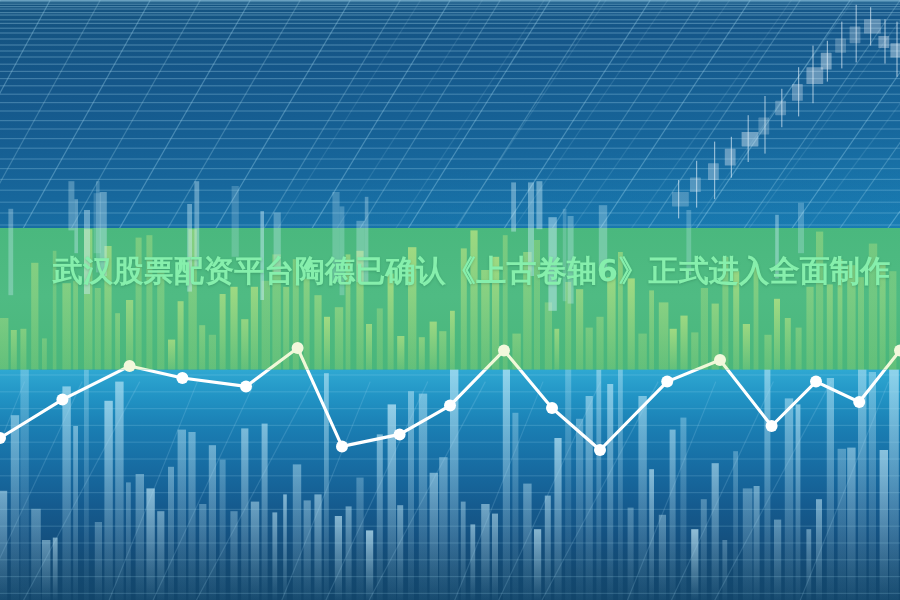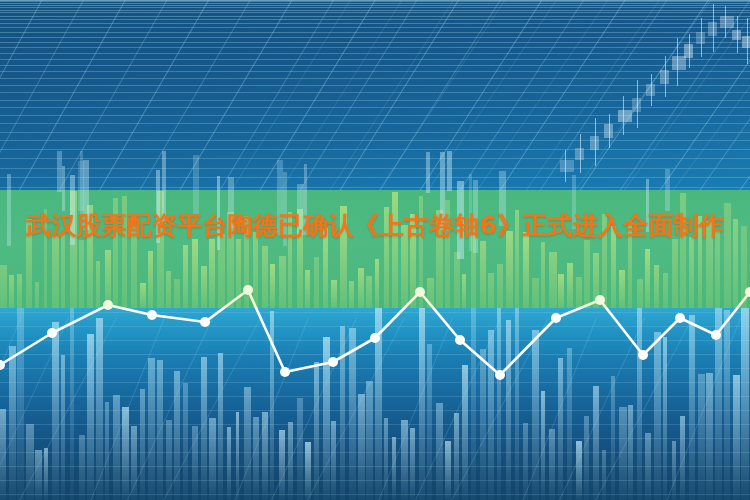--- a/index.html
+++ b/index.html
@@ -130,22 +130,22 @@
     width: 750px;
     height: 500px;
   }
 
   
   .headline {
     position: absolute;
     left: 0;
     right: 0;
     top: 205px;
-    text-align: center;
-    color: #f97316;
+    text-align: right;
+    color: #86efac;
     font-weight: bold;
     font-size: 25px;
     line-height: 42px;
     letter-spacing: 0.2px;
     padding: 0 8px;
     box-sizing: border-box;
     text-shadow: 0 1px 2px rgba(25,90,60,0.28);
     font-family: "DejaVu Sans", "Liberation Sans", sans-serif;
   }
 </style>

